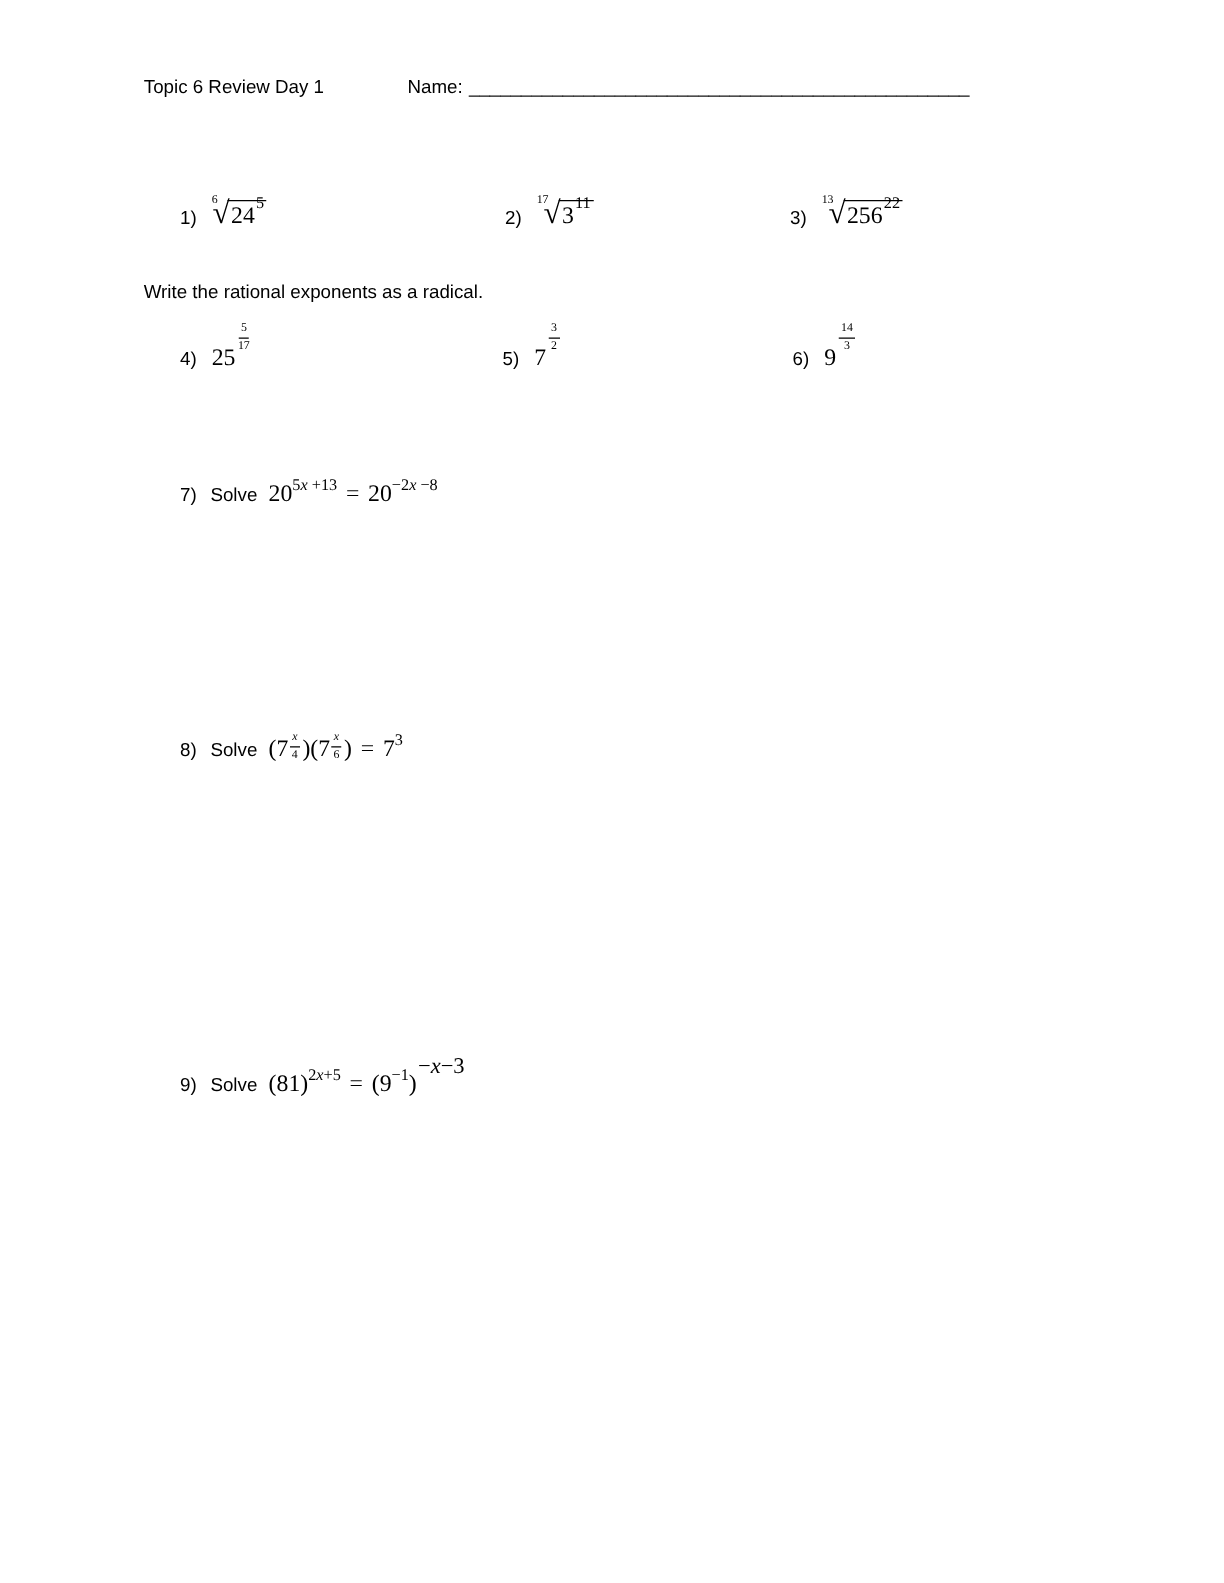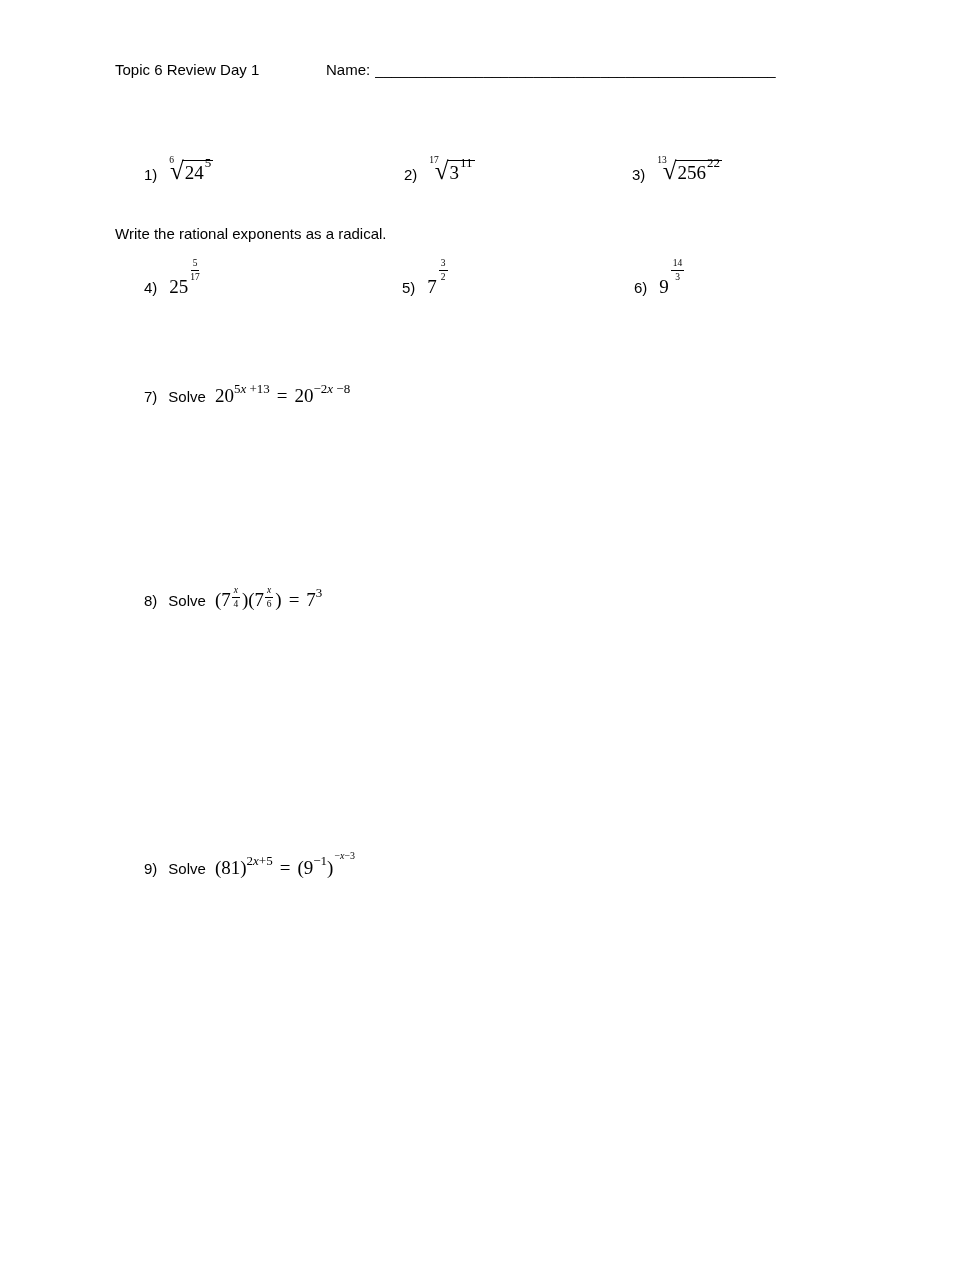--- a/index.html
+++ b/index.html
@@ -28,21 +28,21 @@
          margin-left:2px;margin-bottom:15px;}
   .fnum{border-bottom:1px solid #000;padding:0 2px 1px;}
   .fden{padding-top:1px;}
   
   .peq{align-items:baseline;}
   .plabel3{font-size:15px;margin-right:11px;}
   .verb{font-size:15px;margin-right:9px;}
   .math{font-family:"Liberation Serif",serif;font-size:19px;line-height:1.2;margin-top:45px;}
   .it{font-style:italic;}
   .sup1{font-size:13px;position:relative;top:-9px;}
-  .supo{font-size:10px;position:relative;top:-15px;margin-left:1px;font-family:Liberation Serif, serif;}
+  .supo{font-size:18px;position:relative;top:-15px;margin-left:1px;font-family:Liberation Serif, serif;}
   .meq{margin:0 7px;}
   .fexp{display:inline-flex;flex-direction:column;align-items:center;
         font-size:9.5px;line-height:1.15;position:relative;top:-13px;
         margin:0 2px 0 1px;}
 </style>
 </head>
 <body>
 
 <div class="page">
 

